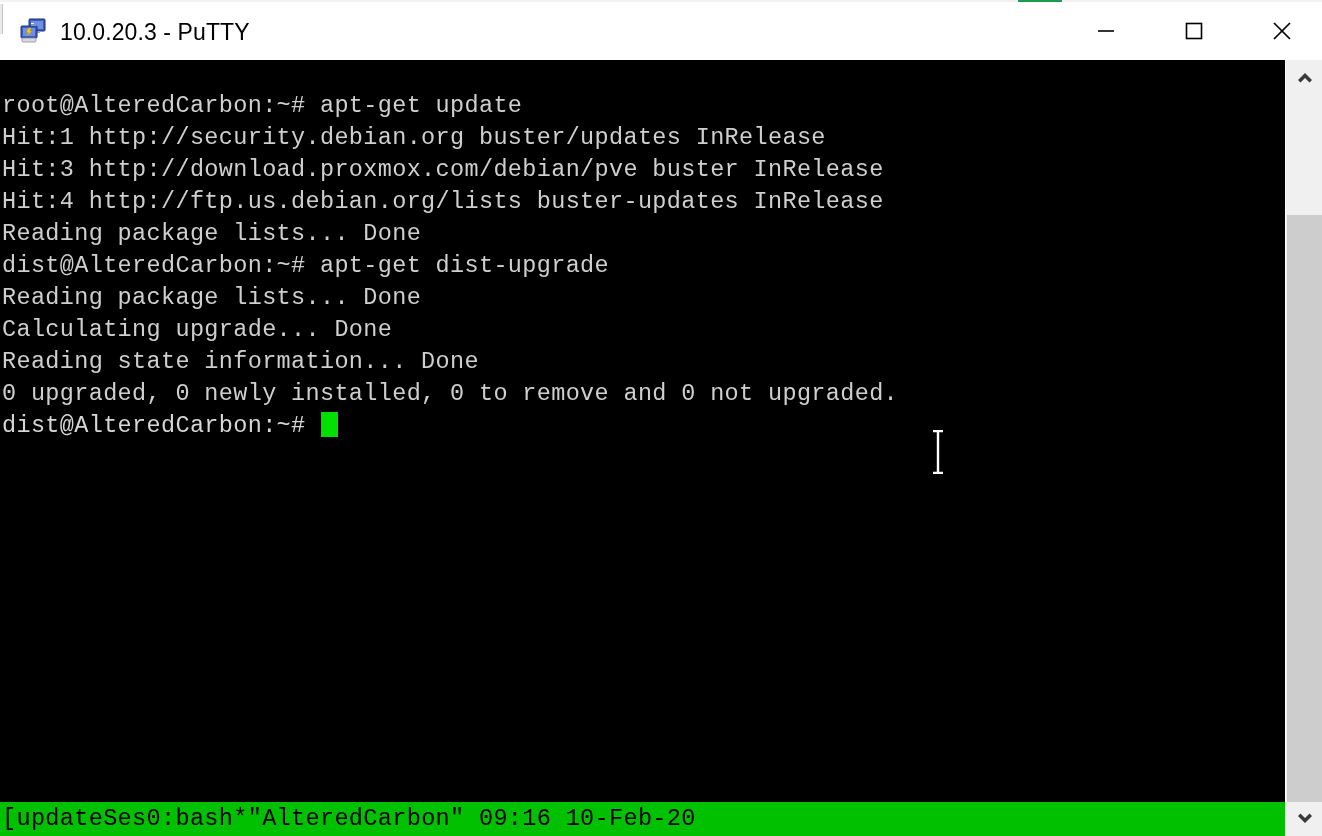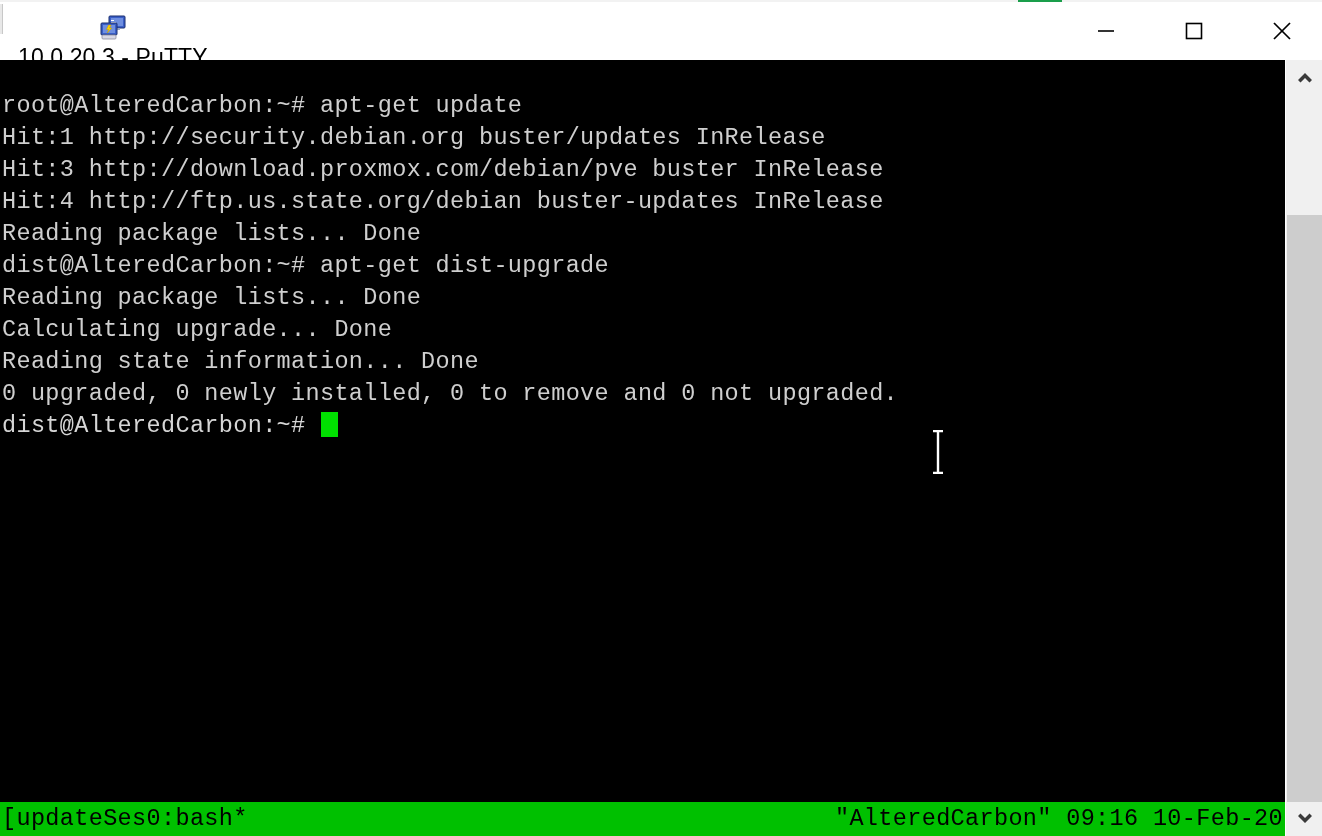--- a/index.html
+++ b/index.html
@@ -35,23 +35,22 @@
   .titlebar {
     position:absolute;
     left:0; top:2px;
     width:1322px; height:58px;
     background:#ffffff;
     border-bottom:1px solid #ffffff;
   }
   .title-left {
     position:absolute;
     left:18px; top:12px;
-    display:flex; align-items:center; 
+    display:flex; align-items:center; gap:12px;
     height:36px;
-    flex-direction:column;
   }
   .putty-icon {
     width:30px; height:30px;
     position:relative;
     display:block;
   }
   .title-text {
     font-family:"Liberation Sans", sans-serif;
     font-size:23px;
     color:#000000;
@@ -129,21 +128,20 @@
   }
 
   
   .statusbar {
     position:absolute;
     left:0px; bottom:0px;
     width:1285px; height:34px;
     background:#00c000;
     display:flex;
     align-items:center;
-    justify-content:space-between;
     padding:0 2px;
     overflow:hidden;
   }
   .status-left, .status-right {
     font-family:"Liberation Mono", "DejaVu Sans Mono", monospace;
     font-size:23.5px;
     line-height:30px;
     color:#000000;
     white-space:pre;
     letter-spacing:0.35px;
@@ -230,21 +228,21 @@
         </svg>
       </div>
     </div>
   </div>
 
   <div class="terminal">
     <div class="term-lines">
       <div class="tline">root@AlteredCarbon:~# apt-get update</div>
       <div class="tline">Hit:1 http://security.debian.org buster/updates InRelease</div>
       <div class="tline">Hit:3 http://download.proxmox.com/debian/pve buster InRelease</div>
-      <div class="tline">Hit:4 http://ftp.us.state.org/debian buster-updates InRelease</div>
+      <div class="tline">Hit:4 http://ftp.us.debian.org/lists buster-updates InRelease</div>
       <div class="tline">Reading package lists... Done</div>
       <div class="tline">dist@AlteredCarbon:~# apt-get dist-upgrade</div>
       <div class="tline">Reading package lists... Done</div>
       <div class="tline">Calculating upgrade... Done</div>
       <div class="tline">Reading state information... Done</div>
       <div class="tline">0 upgraded, 0 newly installed, 0 to remove and 0 not upgraded.</div>
       <div class="tline prompt-line"><span>dist@AlteredCarbon:~# </span><span class="cursor-block"></span></div>
     </div>
 
     <div class="statusbar">

